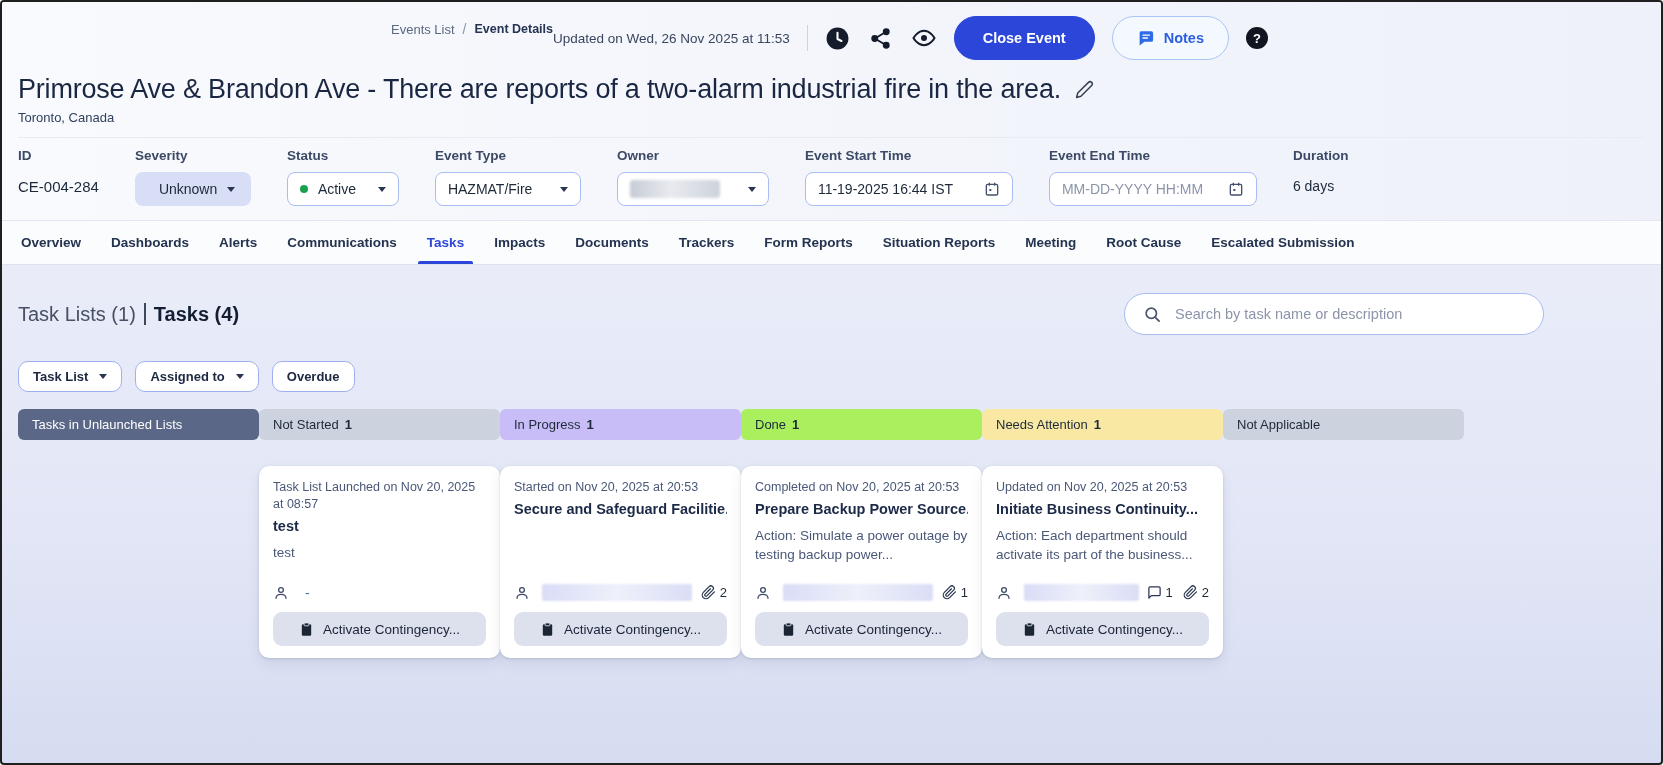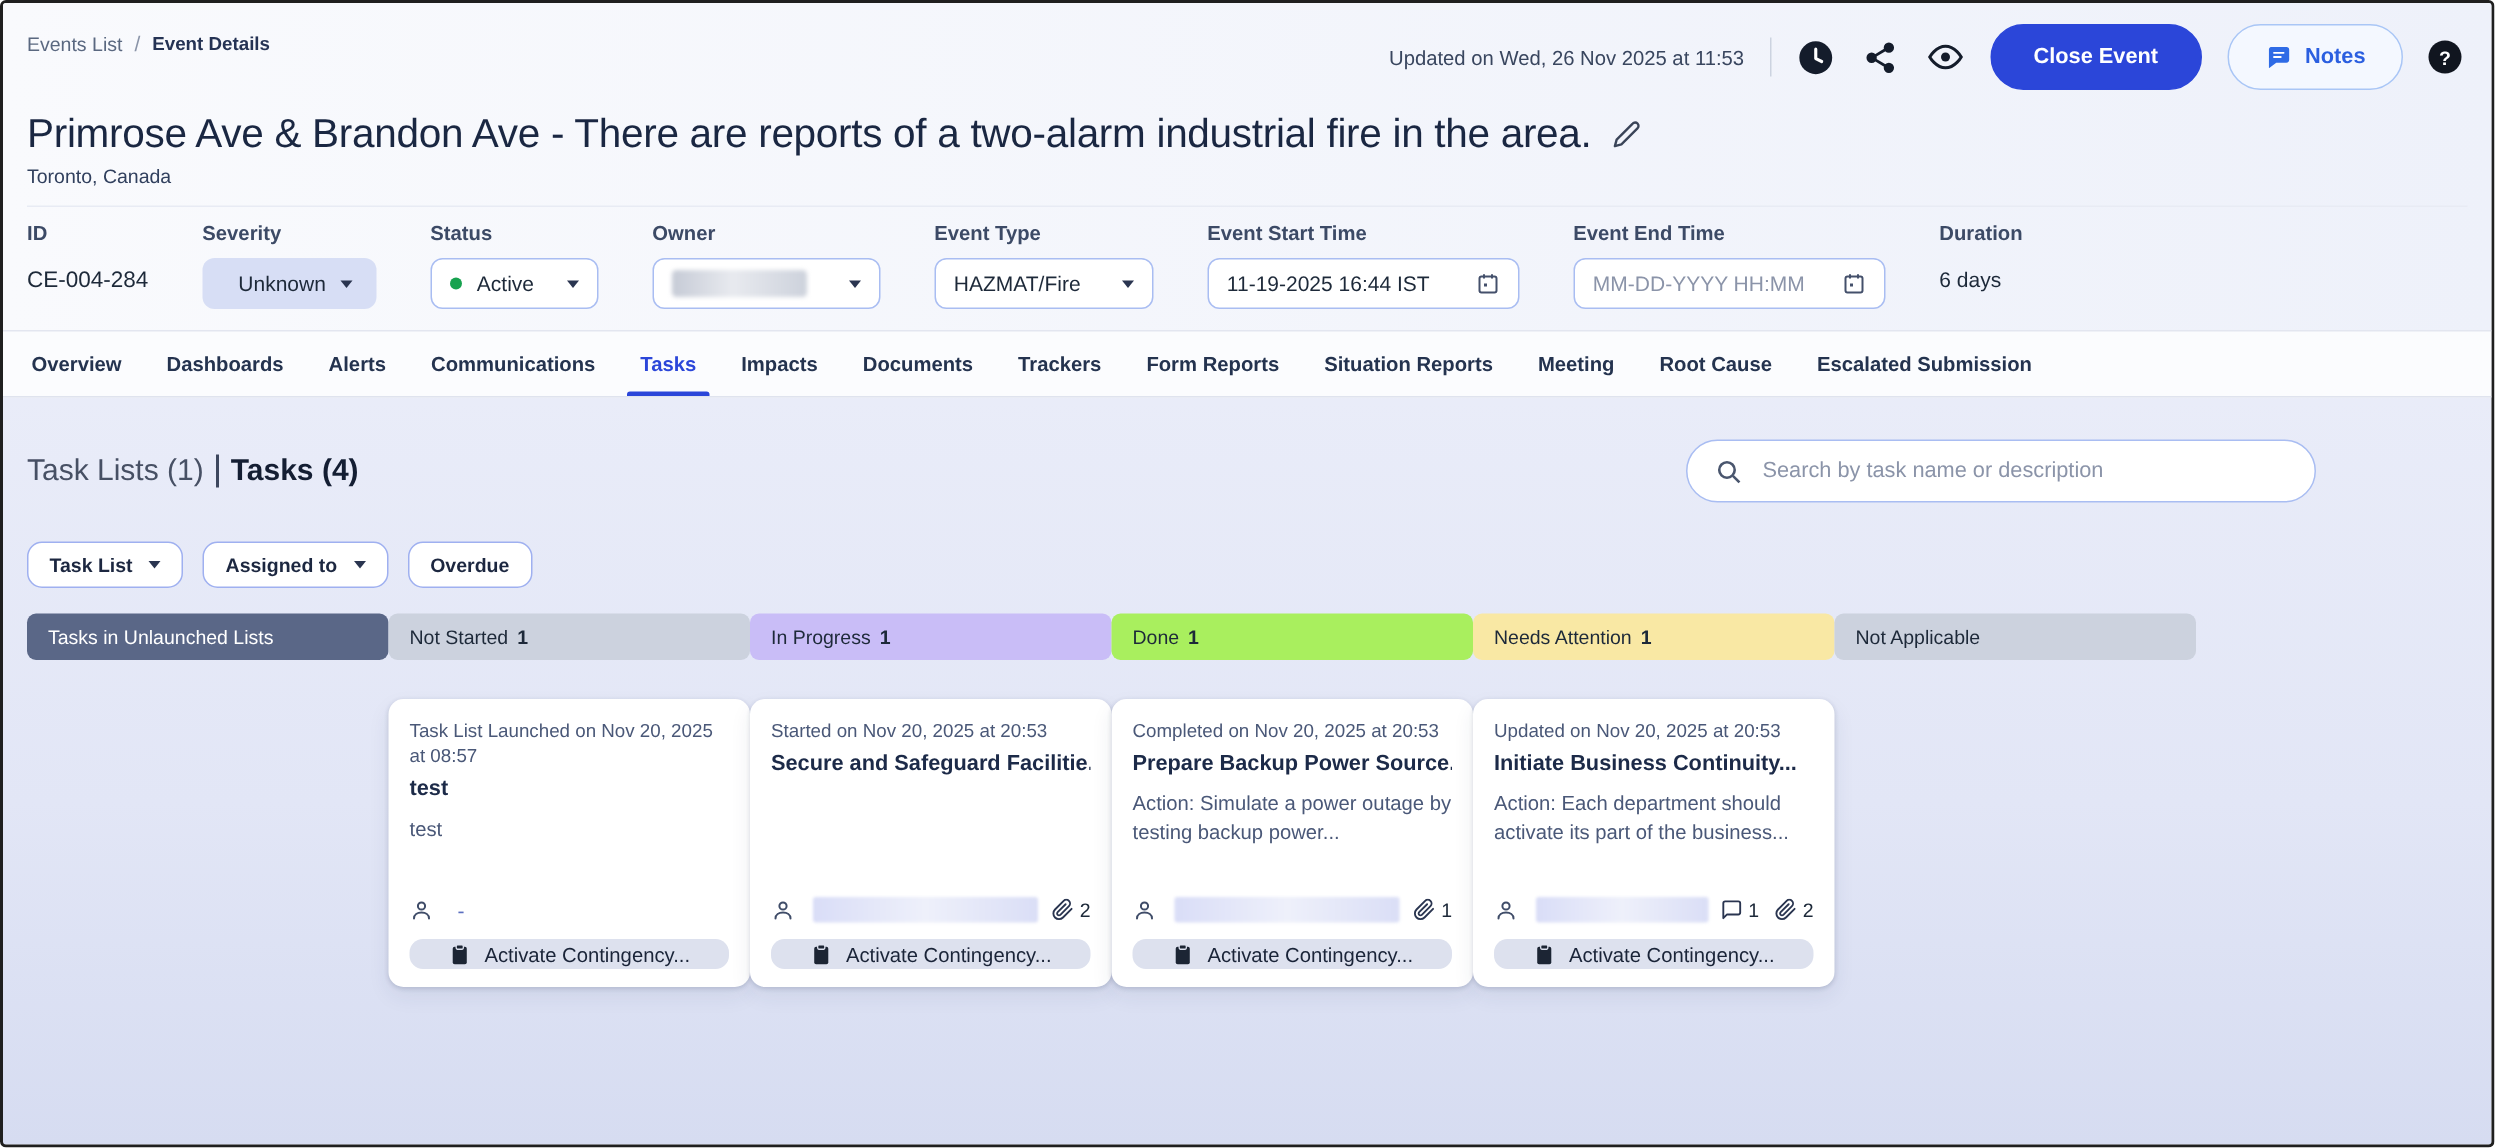--- a/index.html
+++ b/index.html
@@ -6,21 +6,21 @@
   html,body { width:1663px; height:765px; }
   body { font-family:"Liberation Sans","DejaVu Sans",sans-serif; color:#1d2939; }
   .window {
     width:1663px; height:765px; border:2px solid #1f1f1f; border-radius:4px;
     overflow:hidden; display:flex; flex-direction:column;
     background:linear-gradient(180deg,#f0f2fb 0%,#e2e6f6 70%,#d6dcf1 100%);
   }
 
   
   .top-header { background:linear-gradient(90deg,#f9fafd 0%,#eef1fa 100%); padding:14px 16px 0 16px; }
-  .crumb-row { display:flex; align-items:flex-start; justify-content:space-between; }
+  .crumb-row { display:flex; align-items:flex-start; justify-content:center; }
   .breadcrumb { display:flex; align-items:center; gap:8px; font-size:13px; padding-top:5px; }
   .breadcrumb .parent { color:#5a6880; cursor:pointer; }
   .breadcrumb .sep { color:#8a94a8; font-size:14px; }
   .breadcrumb .current { color:#253354; font-weight:700; font-size:12.5px; }
 
   .top-actions { display:flex; align-items:center; gap:17px; padding-right:4px; }
   .updated-text { font-size:13.5px; color:#39465f; white-space:nowrap; }
   .vdivider { width:1px; height:26px; background:#ccd3e0; }
   .icon-btn { display:inline-flex; align-items:center; justify-content:center; width:26px; height:26px; cursor:pointer; }
   .pill-btn { height:44px; border-radius:22px; display:inline-flex; align-items:center; justify-content:center;
@@ -89,21 +89,21 @@
                  cursor:pointer; }
   .card-date { font-size:12.5px; color:#4a5878; line-height:1.35; }
   .card-title { font-size:14.5px; font-weight:700; color:#1c2a48; margin-top:5px; white-space:nowrap; overflow:hidden; }
   .card-desc { font-size:13.5px; color:#4a5878; margin-top:9px; line-height:1.45; }
   .card-footer { margin-top:auto; padding-top:12px; display:flex; align-items:center; gap:8px; }
   .assignee-dash { font-size:14px; color:#5b6fc0; margin-left:8px; }
   .assignee-redacted { flex:1; max-width:150px; height:17px; border-radius:2px;
                        background:linear-gradient(90deg,#d9ddf7 0%,#eef0fa 50%,#dadef6 100%); filter:blur(1px); margin-left:4px; }
   .badge { display:inline-flex; align-items:center; gap:4px; font-size:13px; color:#1d2939; }
   .footer-right { margin-left:auto; display:inline-flex; align-items:center; gap:10px; }
-  .card-btn { margin-top:11px; height:20px; border-radius:9px; background:#dde1ee; display:flex; align-items:center;
+  .card-btn { margin-top:11px; height:34px; border-radius:9px; background:#dde1ee; display:flex; align-items:center;
               justify-content:center; gap:9px; font-size:13.5px; color:#1a2438; cursor:pointer; }
   svg { display:block; }
 </style>
 </head>
 <body>
 
 <div class="window">
 
   <div class="top-header">
     <div class="crumb-row">
@@ -185,31 +185,31 @@
       <div class="meta-field">
         <span class="meta-label">Status</span>
         <div class="control" style="width:112px">
           <span class="green-dot"></span>
           <span>Active</span>
           <span class="caret"></span>
         </div>
       </div>
 
       <div class="meta-field">
+        <span class="meta-label">Event Type</span>
+        <div class="control" style="width:146px">
+          <span>HAZMAT/Fire</span>
+          <span class="caret"></span>
+        </div>
+      </div>
+
+      <div class="meta-field">
         <span class="meta-label">Owner</span>
         <div class="control" style="width:152px">
           <span class="redacted owner-redacted"></span>
-          <span class="caret"></span>
-        </div>
-      </div>
-
-      <div class="meta-field">
-        <span class="meta-label">Event Type</span>
-        <div class="control" style="width:146px">
-          <span>HAZMAT/Fire</span>
           <span class="caret"></span>
         </div>
       </div>
 
       <div class="meta-field">
         <span class="meta-label">Event Start Time</span>
         <div class="control" style="width:208px">
           <span>11-19-2025 16:44 IST</span>
           <span class="cal-icon">
             <svg width="16" height="16" viewBox="0 0 24 24" fill="none" stroke="#44506b" stroke-width="2">

